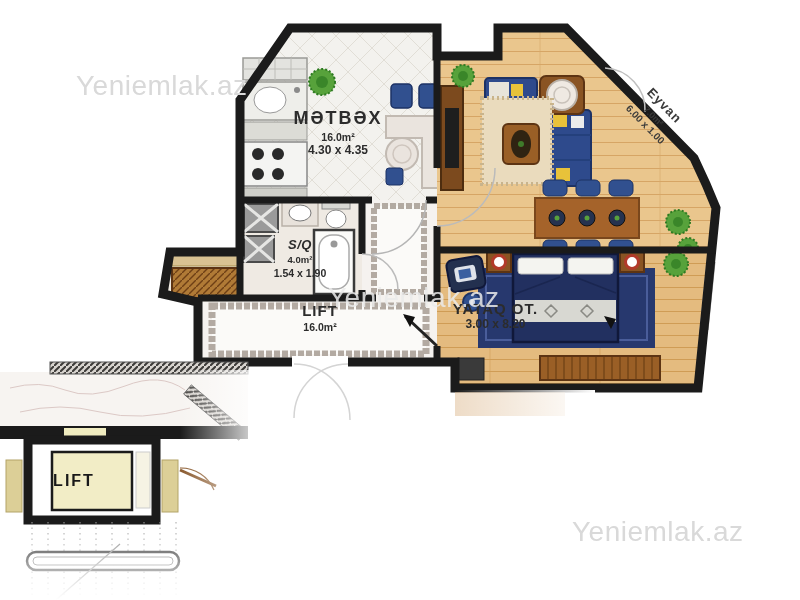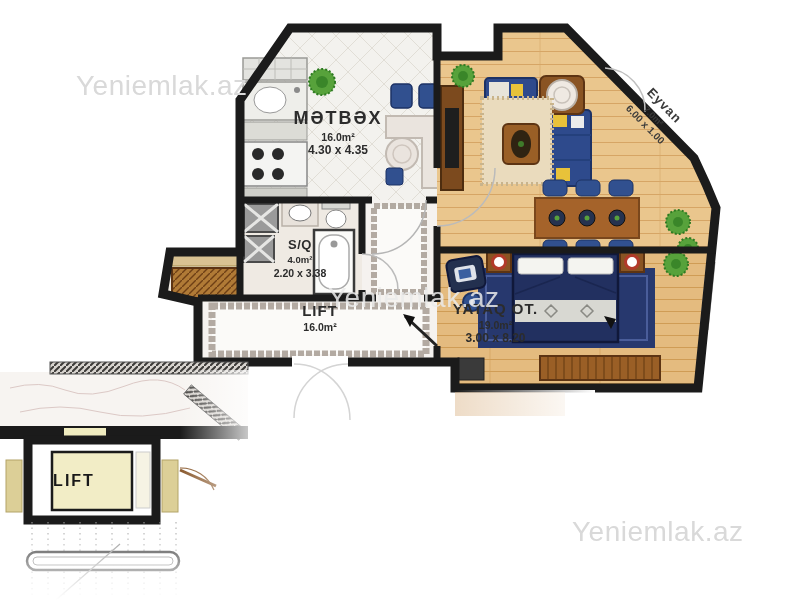--- a/index.html
+++ b/index.html
@@ -4,21 +4,21 @@
 <style>
   html,body{margin:0;padding:0;background:#fff;}
   .stage{position:relative;width:800px;height:600px;background:#ffffff;overflow:hidden;
          font-family:"Liberation Sans",sans-serif;}
   .stage svg{position:absolute;left:0;top:0;z-index:1;}
   .room-label{position:absolute;text-align:center;color:#2c2c2c;font-weight:700;line-height:1.15;z-index:5;}
   .room-label .rname{font-size:15px;letter-spacing:1px;}
   .room-label .rarea{font-size:10.5px;margin-top:2px;}
   .room-label .rdims{font-size:12px;margin-top:1px;}
   .room-label.lg .rname{font-size:18px;letter-spacing:2px;}
-  .room-label.sm .rname{font-size:13px;letter-spacing:.5px;}
+  .room-label.sm .rname{font-size:13px;letter-spacing:.5px;font-style:italic;}
   .room-label.sm .rarea{font-size:9.5px;text-align:center;}
   .room-label.sm .rdims{font-size:10.5px;}
   .balcony-label{transform:rotate(45.5deg);color:#3a3a3a;}
   .balcony-label .rname{font-size:13px;letter-spacing:1px;}
   .balcony-label .rarea{font-size:9px;}
   .balcony-label .rdims{font-size:10px;}
   .lift-label{position:absolute;font-weight:700;font-size:16px;letter-spacing:2px;color:#191919;
               text-align:center;z-index:5;}
   .watermark{position:absolute;font-size:28px;color:#d9d9d9;letter-spacing:.5px;white-space:nowrap;z-index:6;}
   .watermark.center{color:#ebebeb;opacity:.85;}
@@ -315,31 +315,30 @@
 <div class="room-label lg" style="left:258px;top:108px;width:160px">
   <div class="rname">MƏTBƏX</div>
   <div class="rarea">16.0m²</div>
   <div class="rdims">4.30 x 4.35</div>
 </div>
 
 
 <div class="room-label sm" style="left:252px;top:238px;width:96px">
   <div class="rname">S/Q</div>
   <div class="rarea">4.0m²</div>
-  <div class="rdims">2.20 x 3.38</div>
+  <div class="rdims">1.54 x 1.90</div>
 </div>
 
 <div class="room-label" style="left:245px;top:302px;width:150px">
   <div class="rname">LIFT</div>
   <div class="rarea">16.0m²</div>
 </div>
 
 <div class="room-label" style="left:408px;top:300px;width:175px">
   <div class="rname">YATAQ OT.</div>
-  <div class="rarea">19.0m²</div>
   <div class="rdims">3.00 x 8.20</div>
 </div>
 
 <div class="room-label balcony-label" style="left:605px;top:95px;width:100px">
   <div class="rname">Eyvan</div>
   <div class="rarea">7.0m²</div>
   <div class="rdims">6.00 x 1.00</div>
 </div>
 
 <div class="lift-label" style="left:34px;top:472px;width:80px">LIFT</div>

